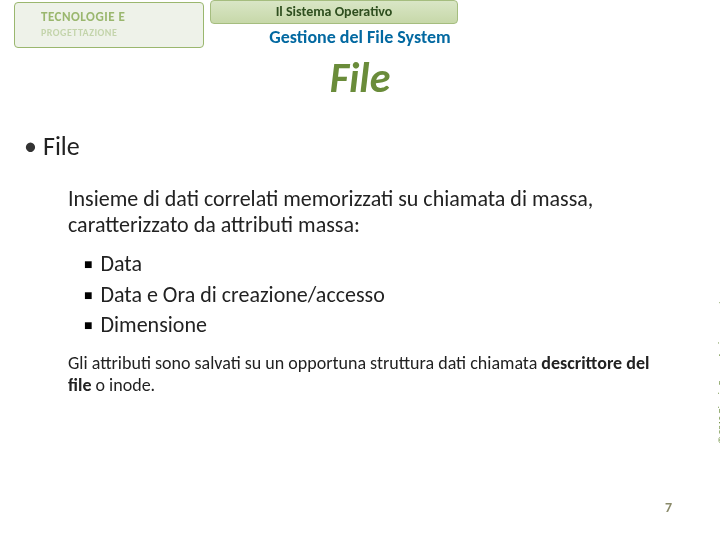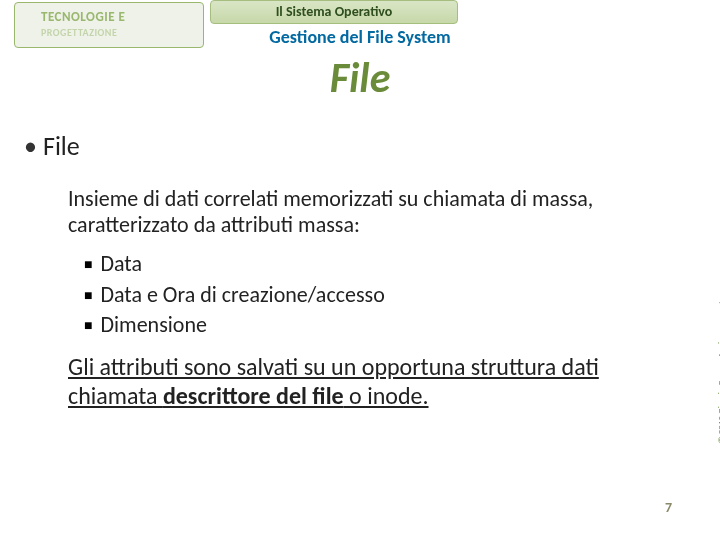--- a/index.html
+++ b/index.html
@@ -74,24 +74,23 @@
   }
   .desc b { font-weight: normal; }
   .sublist {
     margin-left: 60px;
     font-size: 22px;
     line-height: 1.4;
     margin-bottom: 12px;
   }
   .sublist .sq { font-size: 14px; color: #000; padding-right: 8px; display: inline-block; transform: translateY(-2px); }
   .closing {
-    font-size: 24px;
+    font-size: 18px;
     margin-left: 44px;
     line-height: 1.2;
-    text-decoration: underline;
   }
   .closing b { font-weight: bold; }
   .sidetext {
     position: absolute;
     right: 4px;
     top: 250px;
     width: 240px;
     transform: rotate(-90deg);
     transform-origin: right top;
     font-size: 9px;

